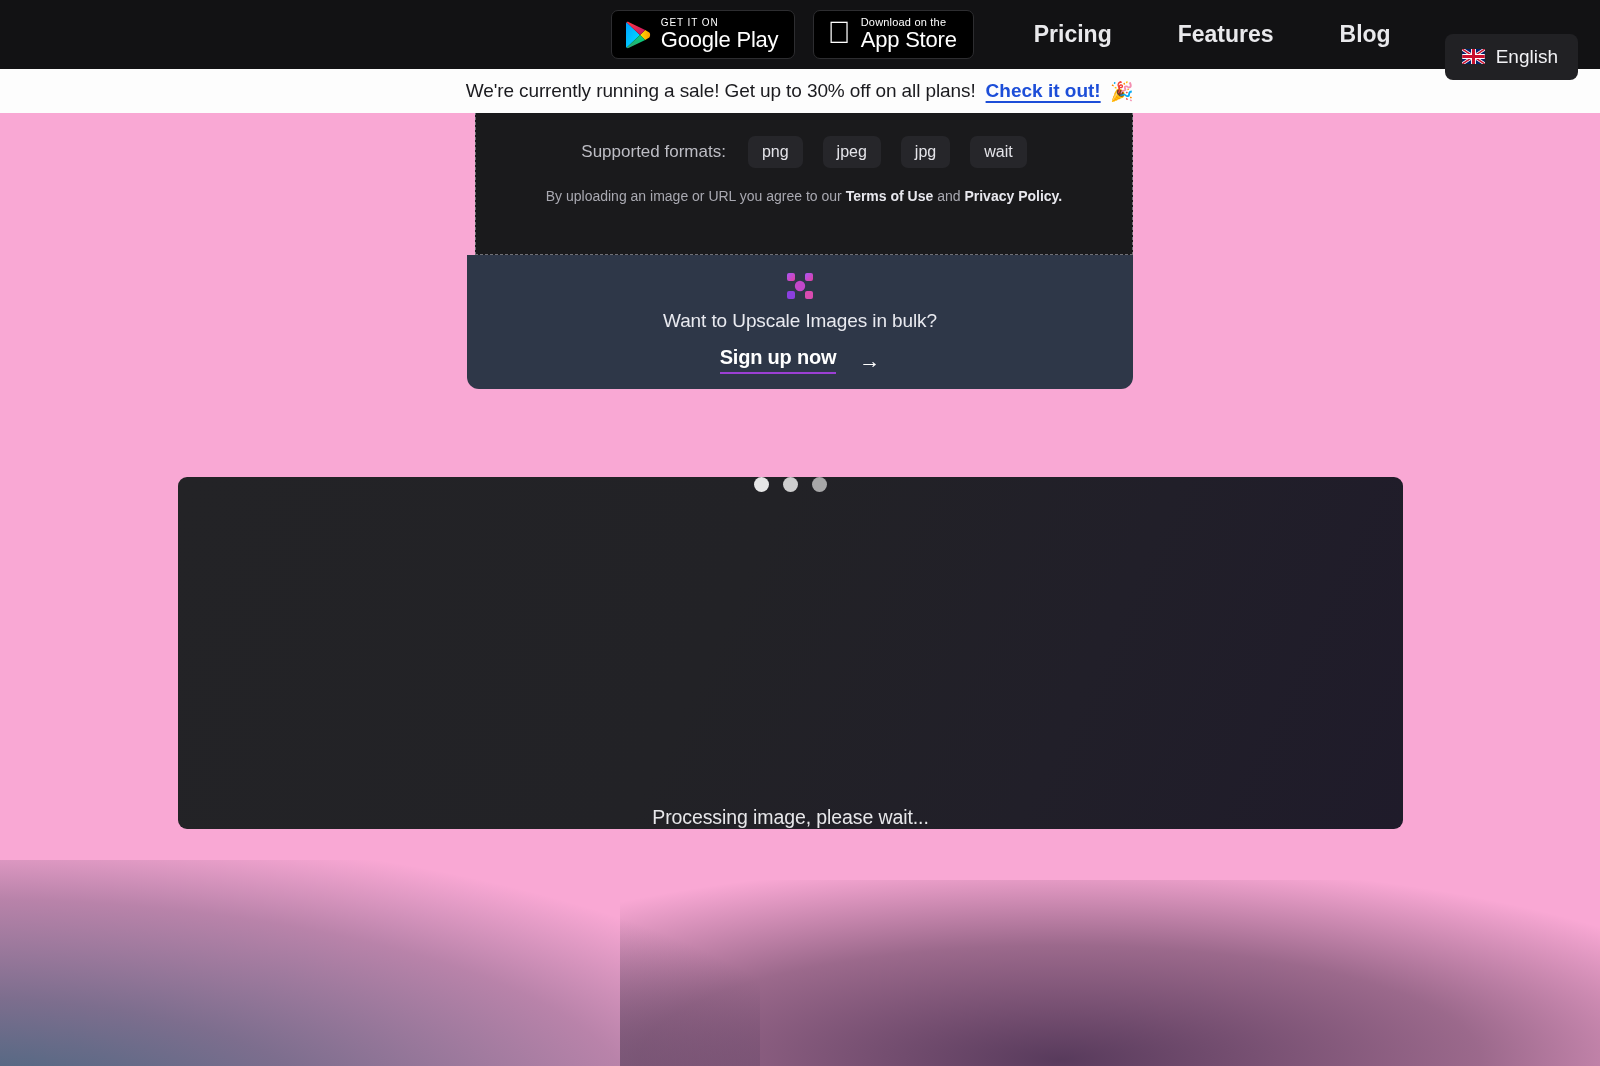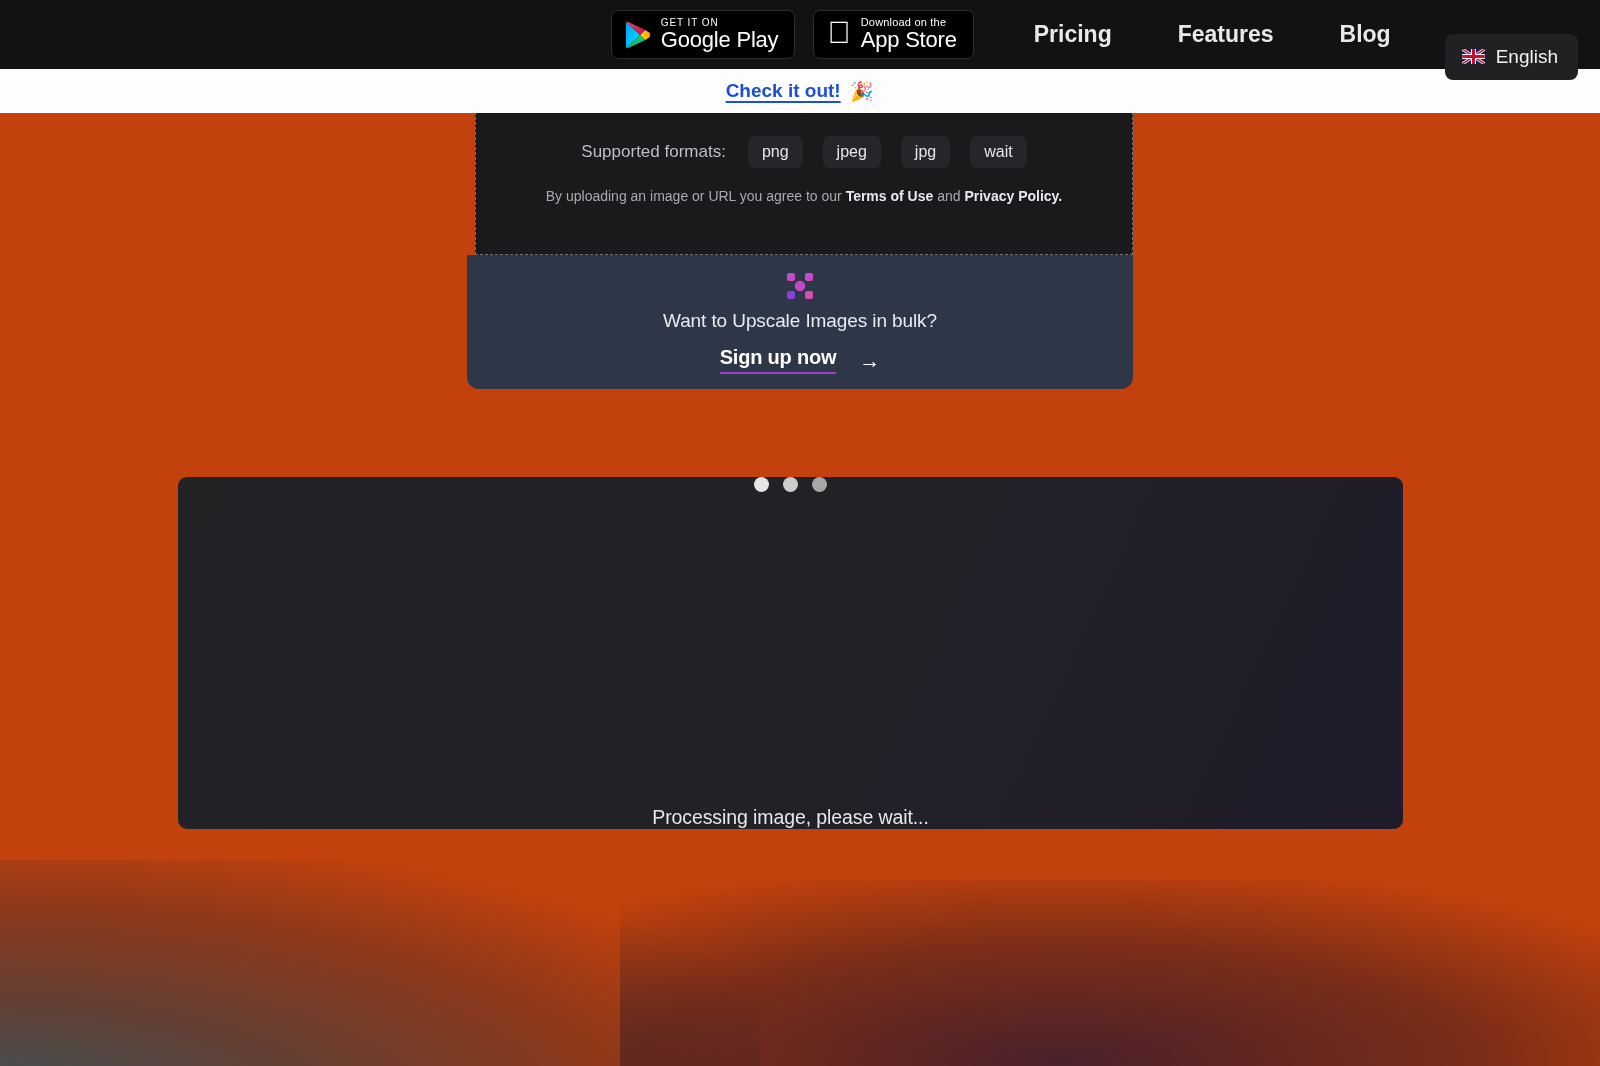--- a/index.html
+++ b/index.html
@@ -10,21 +10,21 @@
     overflow: hidden;
     background: #111113;
     font-family: "Liberation Sans", sans-serif;
     -webkit-font-smoothing: antialiased;
   }
 
   #page {
     position: relative;
     width: 1600px;
     height: 1066px;
-    background: #c2410c;
+    background: #f9a8d4;
     overflow: hidden;
   }
 
   
   .bg-glow-teal {
     position: absolute;
     left: -140px;
     top: 860px;
     width: 900px;
     height: 420px;
@@ -348,20 +348,21 @@
           <path d="M0,0 L60,40 M60,0 L0,40" stroke="#C8102E" stroke-width="4"></path>
           <path d="M30,0 V40 M0,20 H60" stroke="#fff" stroke-width="13"></path>
           <path d="M30,0 V40 M0,20 H60" stroke="#C8102E" stroke-width="8"></path>
         </svg>
       </span>
       <span class="lang-label">English</span>
     </div>
   </div>
 
   <div class="sale-banner">
+    <span class="sale-text">We're currently running a sale! Get up to 30% off on all plans!</span>
     <a class="sale-link">Check it out!</a>
     <span class="party-emoji">🎉</span>
   </div>
 
   <div class="upload-card">
 
     <div class="dropzone">
 
       <div class="formats-row">
         <span class="formats-label">Supported formats:</span>

